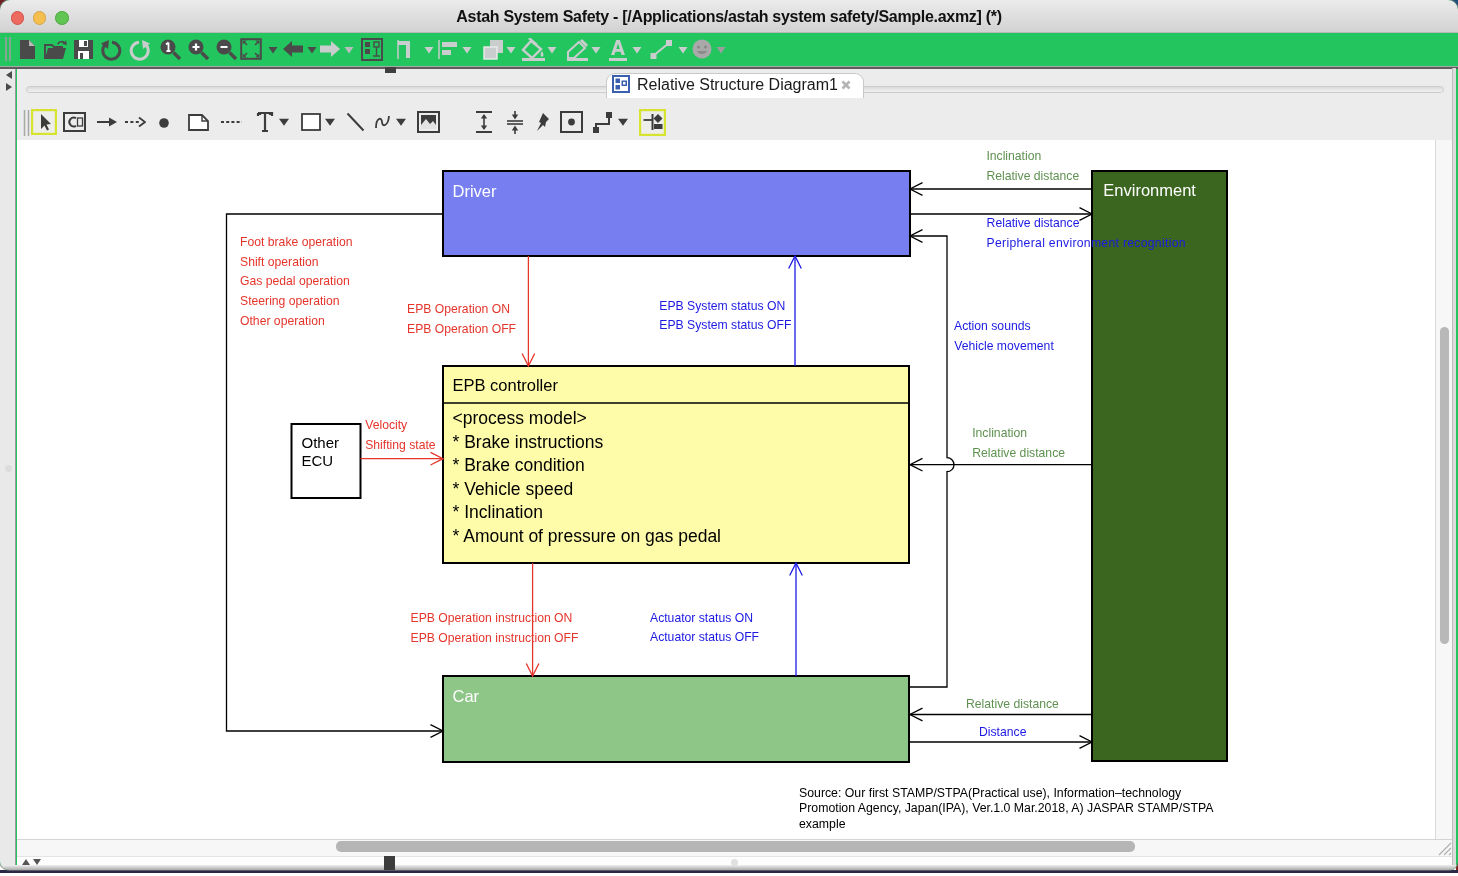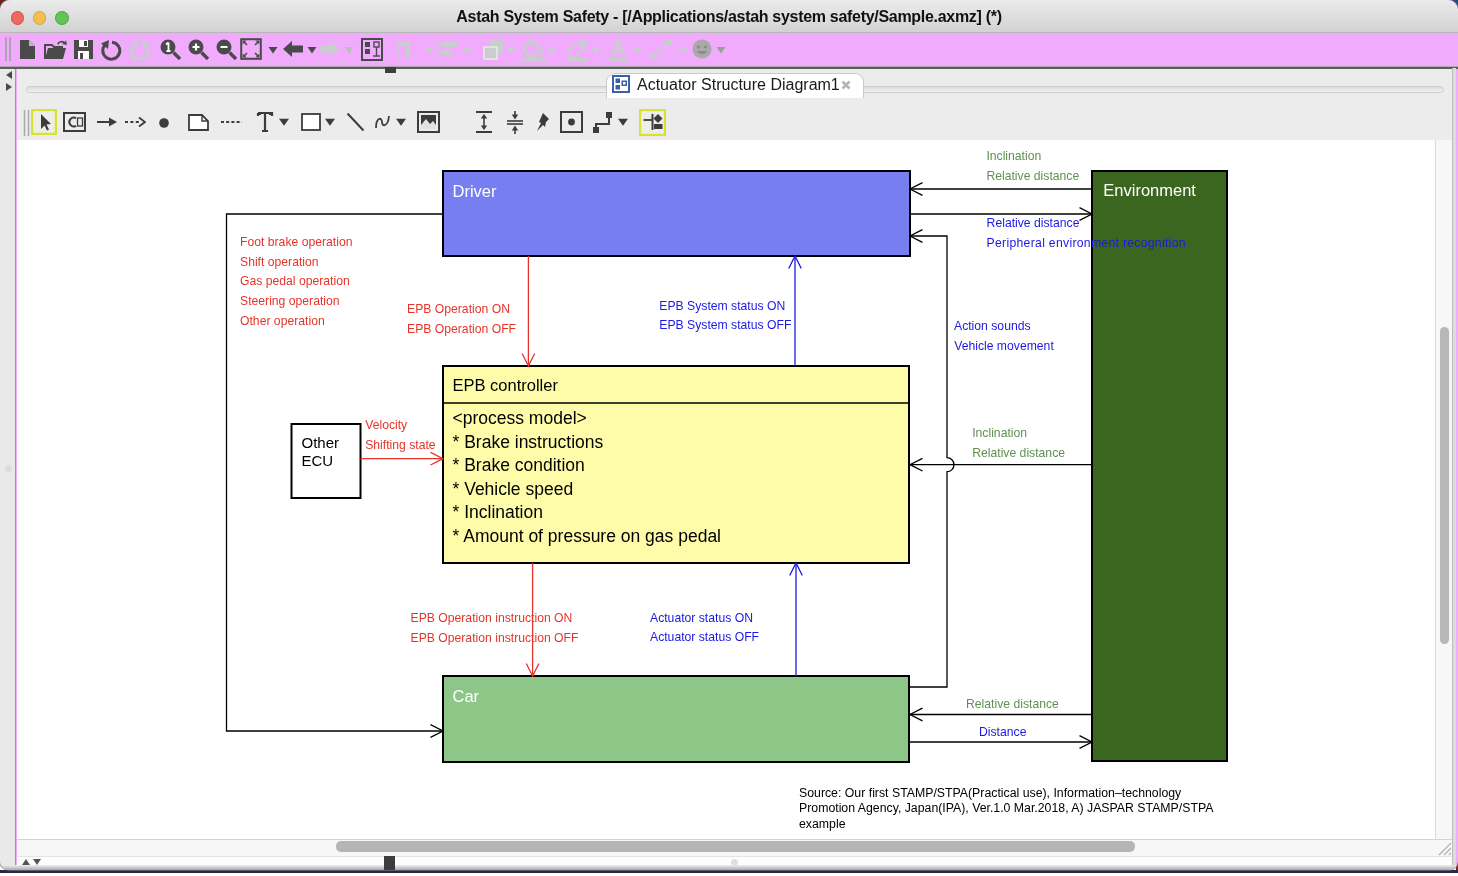--- a/index.html
+++ b/index.html
@@ -1,16 +1,16 @@
 <!DOCTYPE html>
 <html><head><meta charset="utf-8">
 <style>
 * { margin:0; padding:0; box-sizing:border-box; }
 body { width:1458px; height:876px; font-family:"Liberation Sans",sans-serif; background:#fff; overflow:hidden; }
-#win { position:absolute; left:0; top:0; width:1458px; height:869.5px; border-radius:10px 10px 9px 9px; overflow:hidden; box-shadow:0 0 0 1px rgba(120,120,120,0.65); background:#f0abfc;}
+#win { position:absolute; left:0; top:0; width:1458px; height:869.5px; border-radius:10px 10px 9px 9px; overflow:hidden; box-shadow:0 0 0 1px rgba(120,120,120,0.65); background:#22c55e;}
 .abs { position:absolute; }
 #titlebar { left:0; top:0; width:1458px; height:33px; background:linear-gradient(#ebebeb,#d2d2d2); border-bottom:1px solid #b8b8b8;}
 #title { width:100%; text-align:center; top:8px; font-size:16px; font-weight:bold; color:#111; letter-spacing:-0.3px;}
 .light { width:13.5px; height:13.5px; border-radius:50%; top:11px; }
 #paneTop { left:0; top:66px; width:1458px; height:3px; background:#5c5c5c; border-top:1px solid #a8a8a8;}
 #leftstrip { left:0; top:69px; width:16px; height:796px; background:#e9e9e9; border-right:1px solid #9a9a9a; }
 #tabrow { left:17px; top:69px; width:1435px; height:29px; background:#ececec; }
 #groove { left:26px; top:86px; width:1418px; height:7px; background:linear-gradient(#dbdbdb,#f1f1f1); border:1px solid #cccccc; border-radius:3.5px;}
 #tab { left:606px; top:73px; width:258px; height:25px; background:#fff; border:1px solid #c9c9c9; border-bottom:none; border-radius:9px 9px 0 0; }
 #tabtext { left:637px; top:76px; font-size:16px; color:#1a1a1a;}
@@ -37,21 +37,21 @@
   <div class="light abs" style="left:10.5px;background:#ed6a5f;border:0.5px solid #d05048;"></div>
   <div class="light abs" style="left:32.8px;background:#f5bf4f;border:0.5px solid #d6a243;"></div>
   <div class="light abs" style="left:55.2px;background:#61c554;border:0.5px solid #4ea73f;"></div>
   <div id="title" class="abs">Astah System Safety - [/Applications/astah system safety/Sample.axmz] (*)</div>
 </div>
 <div id="paneTop" class="abs"></div>
     <div id="leftstrip" class="abs"></div>
     <div id="tabrow" class="abs"></div>
     <div id="groove" class="abs"></div>
     <div id="tab" class="abs"></div>
-    <div id="tabtext" class="abs">Actuator Structure Diagram1</div>
+    <div id="tabtext" class="abs">Relative Structure Diagram1</div>
     <div id="toolbar2" class="abs"></div>
     <div id="canvas" class="abs"></div>
     <div id="vsb" class="abs"></div>
     <div id="vthumb" class="abs"></div>
     <div id="hsb" class="abs"></div>
     <div id="hthumb" class="abs"></div>
     <div id="corner" class="abs"></div>
     <div id="drawer" class="abs"></div>
     <div id="winbottom" class="abs"></div>
     <svg class="abs" style="left:4px;top:36px" width="10" height="26" viewBox="0 0 10 26">

